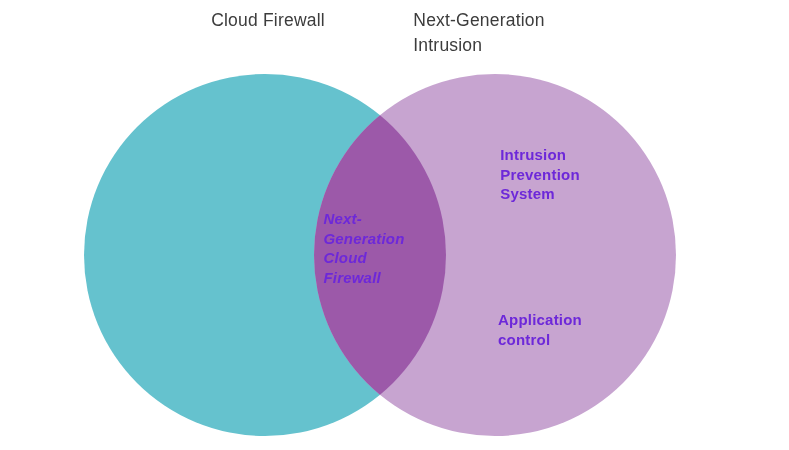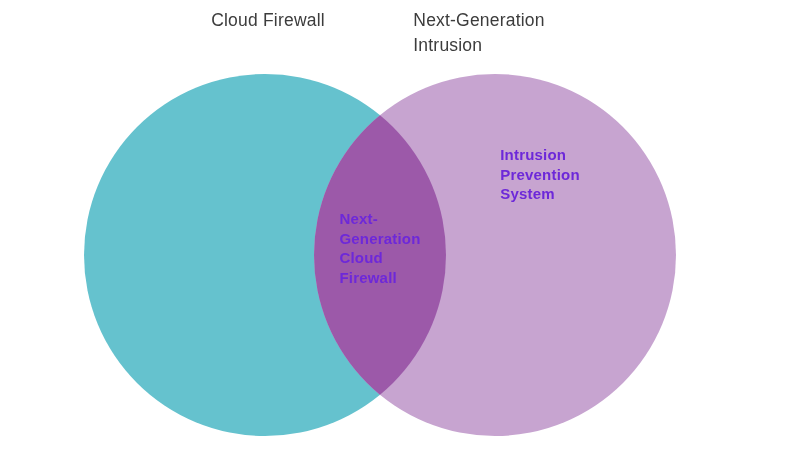--- a/index.html
+++ b/index.html
@@ -39,21 +39,21 @@
     color: #6d28d9;
     font-weight: 700;
     font-size: 15px;
     line-height: 1.3;
     text-align: left;
     white-space: pre-line;
     letter-spacing: 0.2px;
   }
   .lbl-hosted      { left: 204px; top: 205px; }
   .lbl-managed     { left: 203px; top: 309px; }
-  .lbl-overlap     { left: 380px; top: 248px; }
+  .lbl-overlap     { left: 364px; top: 248px; font-style: italic; }
   .lbl-intrusion   { left: 540px; top: 174px; }
   .lbl-deep-packet { left: 540px; top: 259px; }
   .lbl-application { left: 540px; top: 329px; }
 </style>
 </head>
 <body>
 
 <div class="canvas">
 
   <svg class="venn-svg" width="789" height="450" viewBox="0 0 789 450" aria-hidden="true">
@@ -77,14 +77,16 @@
   <div class="venn-label lbl-overlap">Next-
 Generation
 Cloud
 Firewall</div>
 
   <div class="venn-label lbl-intrusion">Intrusion
 Prevention
 System</div>
 
 
+  <div class="venn-label lbl-application">Application
+control</div>
 
 </div>
 
 </body></html>

